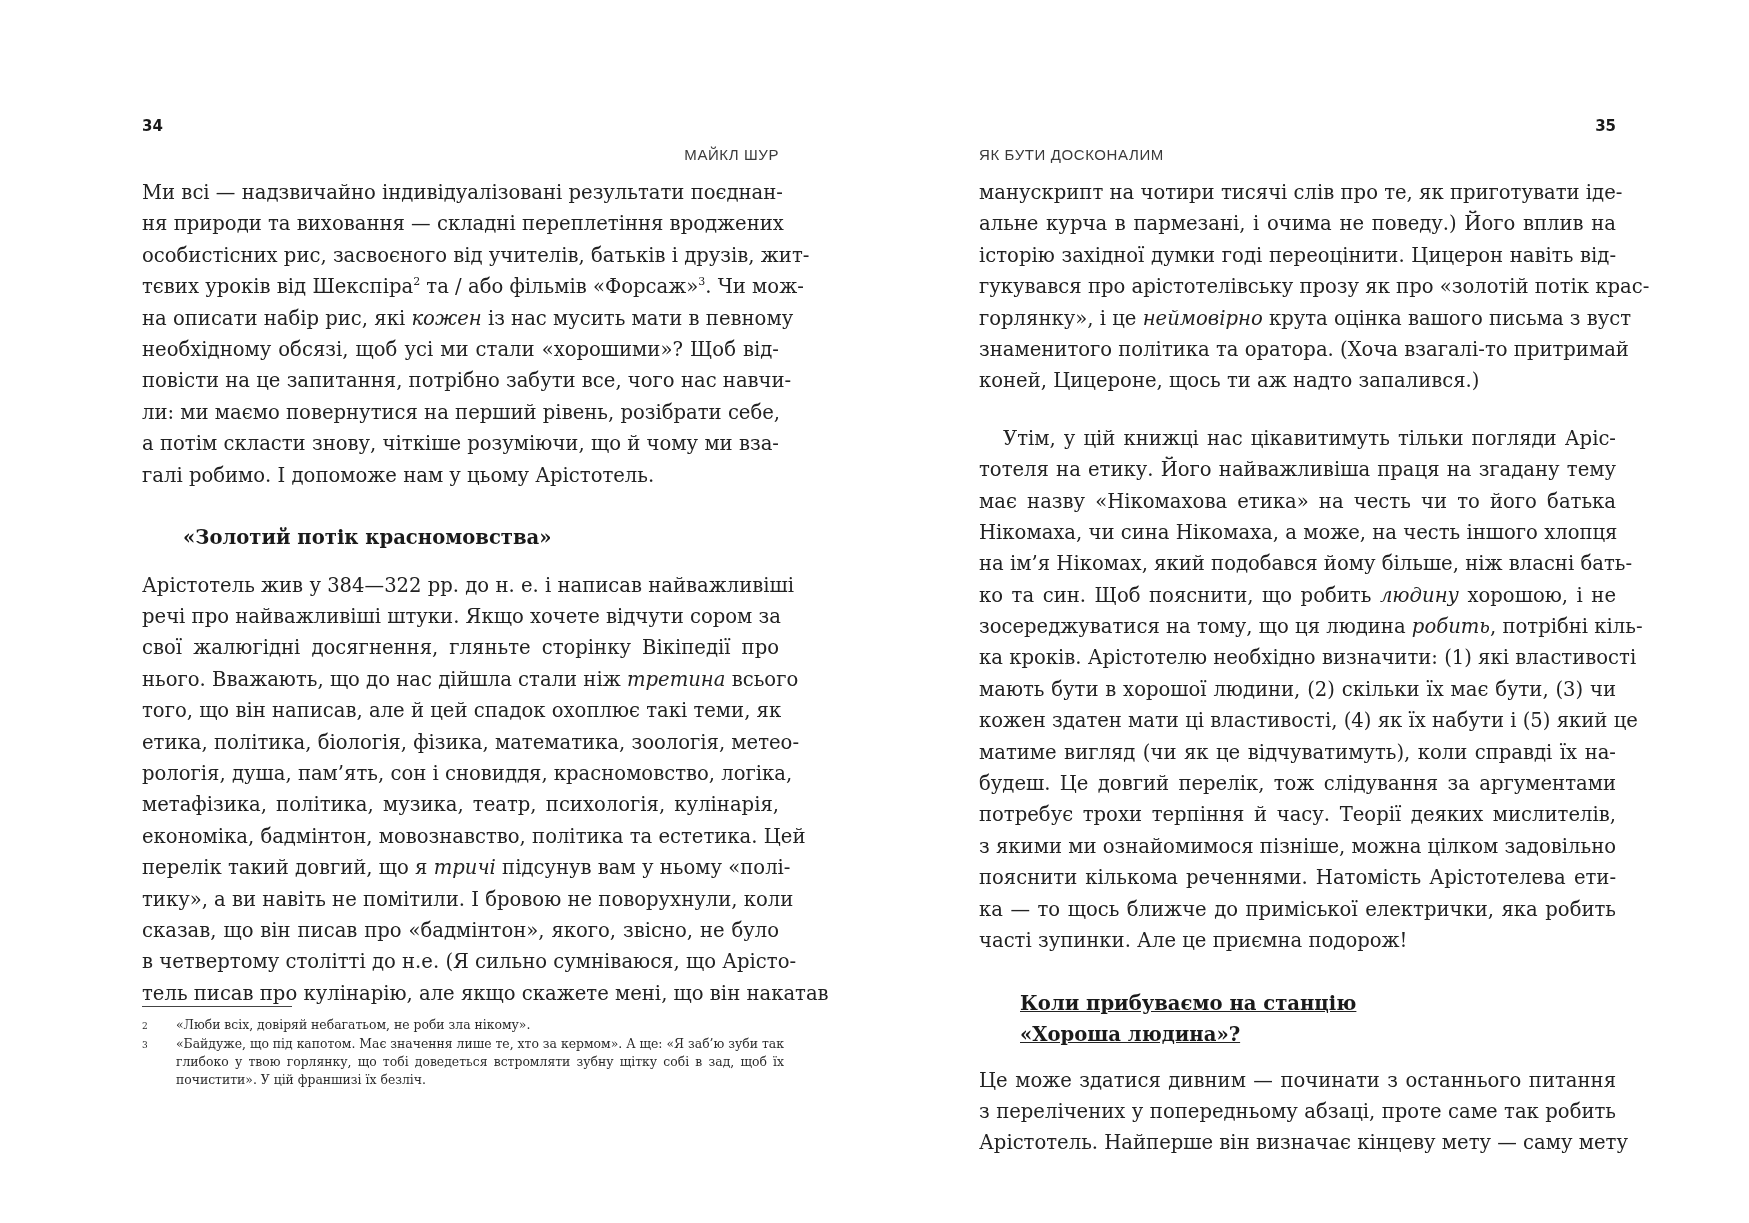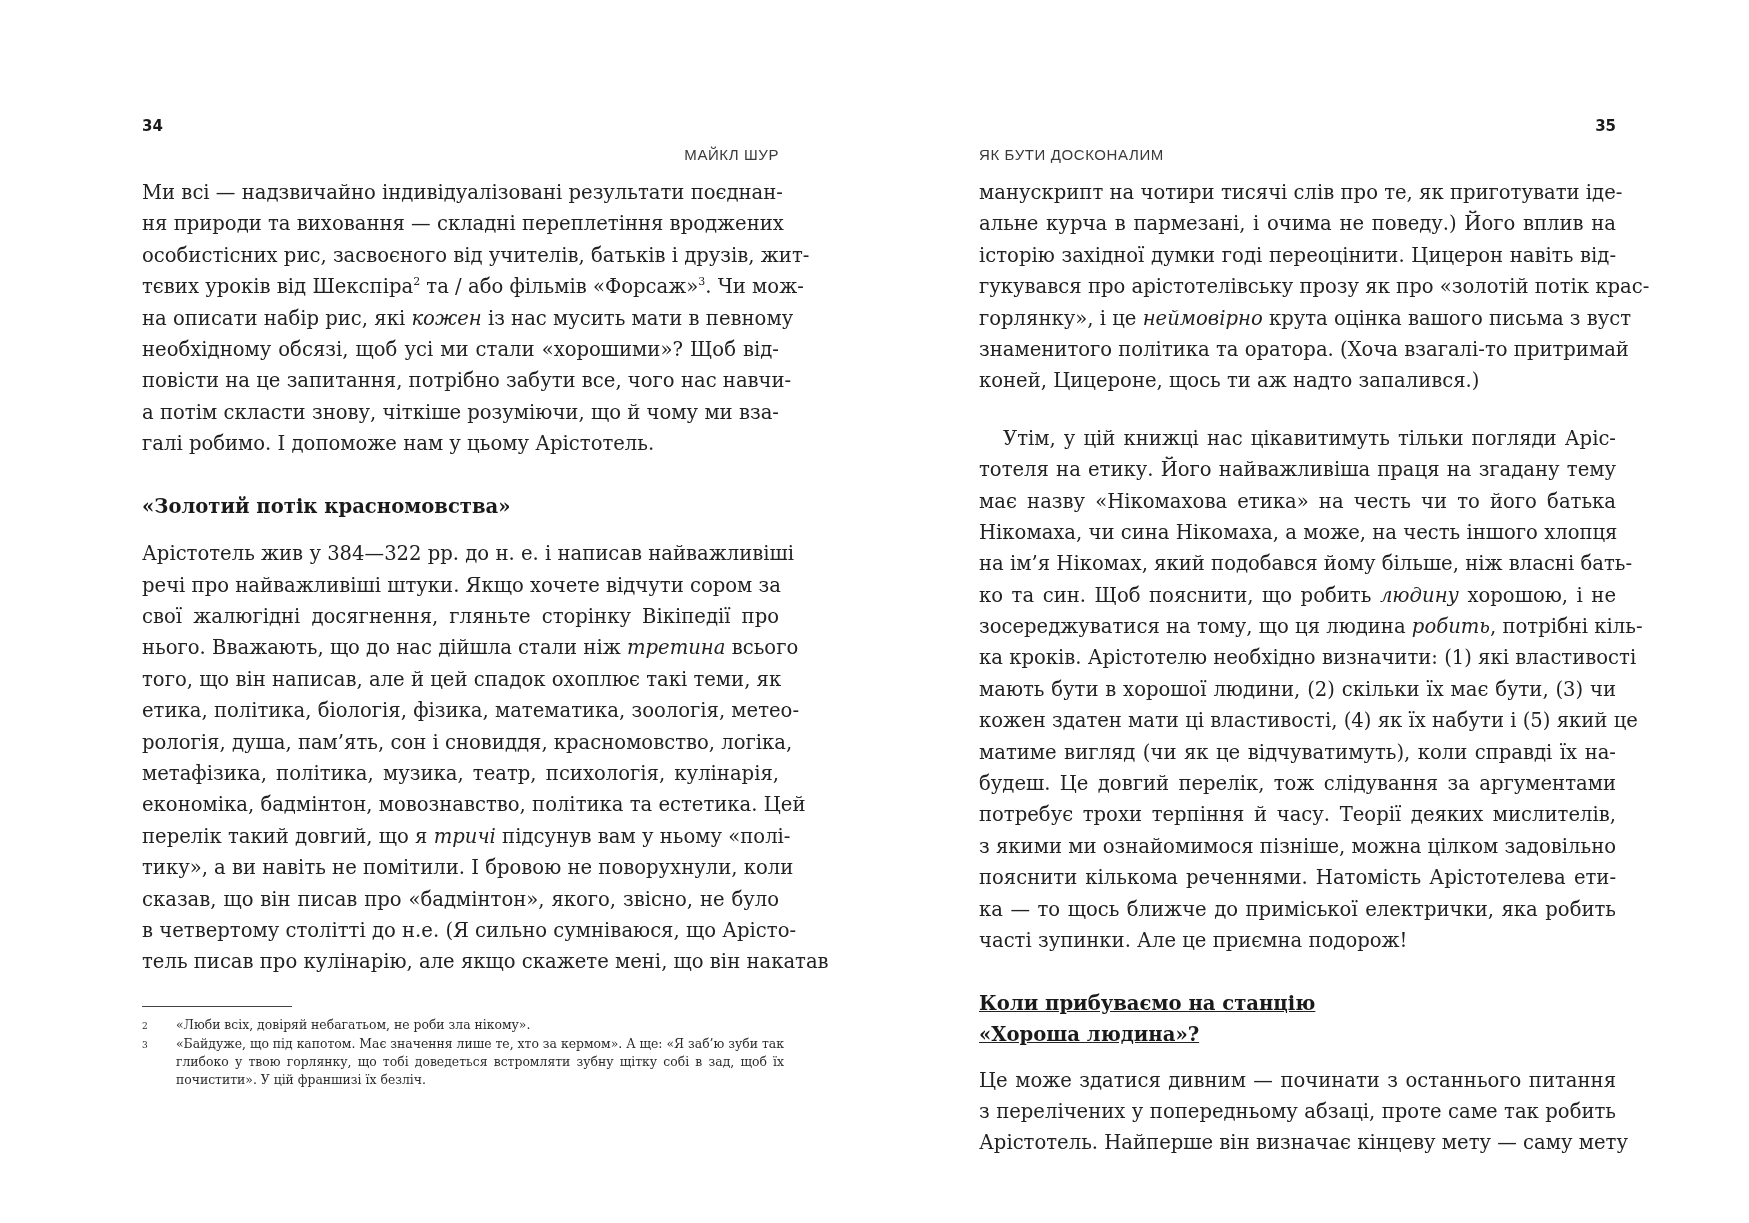--- a/index.html
+++ b/index.html
@@ -5,21 +5,21 @@
   html, body { margin:0; padding:0; background:#ffffff; }
   body { width:1749px; height:1223px; position:relative; overflow:hidden; color:#1f1f1f; }
   .page { position:absolute; top:0; height:1223px; }
   .page-left { left:0; width:874px; }
   .page-right { left:874px; width:875px; }
   .running { position:absolute; top:118px; font-family:Liberation Sans, sans-serif; font-size:15px; letter-spacing:0.6px; color:#3a3a3a; font-weight:300;margin-top:28px; }
   .folio { position:absolute; top:117px; font-family:"DejaVu Sans", sans-serif; font-size:15px; font-weight:bold; color:#1a1a1a; }
   .col { position:absolute; font-family:"DejaVu Serif", serif; font-size:19.6px; line-height:31.4px; color:#222; }
   .line { display:block; white-space:nowrap; text-align:justify; text-align-last:justify; height:31.4px; }
   .line.last { text-align-last:left; }
-  .heading { font-family:"DejaVu Serif", serif; font-weight:bold; font-size:19.6px; line-height:31.4px; color:#1a1a1a; display:block; white-space:nowrap; }
+  .heading { font-family:"DejaVu Serif", serif; font-weight:bold; font-size:19.6px; line-height:31.4px; color:#1a1a1a; display:block; white-space:nowrap;margin-left:41px; }
   .indent { padding-left:24px;margin-top:26px; }
   em { font-style:italic; }
   sup { font-size:11px; vertical-align:8px; line-height:0; }
   .rule { position:absolute; height:1px; background:#444; }
   .fn { position:absolute; font-family:"DejaVu Serif", serif; font-size:12.4px; line-height:18px; color:#2a2a2a; }
   .fn-row { display:flex; }
   .fn-num { width:34px; font-size:9px; padding-top:1px; }
   .fn-text { width:608px; }
   .fn-line { display:block; white-space:nowrap; text-align:justify; text-align-last:justify; }
   .fn-line.last { text-align-last:left; }
@@ -33,20 +33,21 @@
 
   <div class="col" style="left:142px; top:177px; width:637px;">
     <div>
       <span class="line">Ми всі — надзвичайно індивідуалізовані результати поєднан-</span>
       <span class="line">ня природи та виховання — складні переплетіння вроджених</span>
       <span class="line">особистісних рис, засвоєного від учителів, батьків і друзів, жит-</span>
       <span class="line"><span>тєвих уроків від Шекспіра</span><sup>2</sup><span> та / або фільмів «Форсаж»</span><sup>3</sup><span>. Чи мож-</span></span>
       <span class="line"><span>на описати набір рис, які </span><em>кожен</em><span> із нас мусить мати в певному</span></span>
       <span class="line">необхідному обсязі, щоб усі ми стали «хорошими»? Щоб від-</span>
       <span class="line">повісти на це запитання, потрібно забути все, чого нас навчи-</span>
+      <span class="line">ли: ми маємо повернутися на перший рівень, розібрати себе,</span>
       <span class="line">а потім скласти знову, чіткіше розуміючи, що й чому ми вза-</span>
       <span class="line last">галі робимо. І допоможе нам у цьому Арістотель.</span>
     </div>
     <div style="height:31.4px;"></div>
     <span class="heading" style="height:31.4px; margin-bottom:16px;">«Золотий потік красномовства»</span>
     <div>
       <span class="line">Арістотель жив у 384—322 рр. до н. е. і написав найважливіші</span>
       <span class="line">речі про найважливіші штуки. Якщо хочете відчути сором за</span>
       <span class="line">свої жалюгідні досягнення, гляньте сторінку Вікіпедії про</span>
       <span class="line"><span>нього. Вважають, що до нас дійшла стали ніж </span><em>третина</em><span> всього</span></span>

